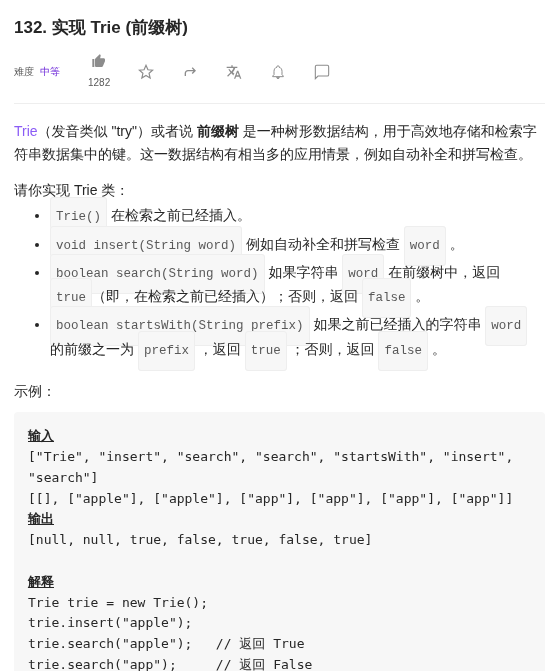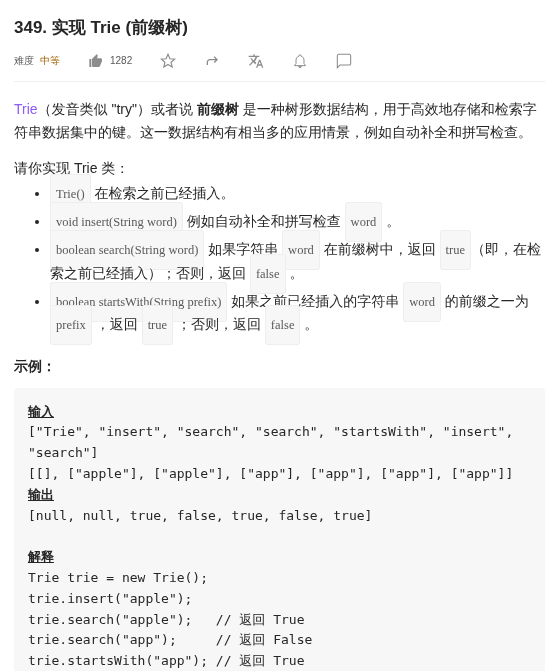--- a/index.html
+++ b/index.html
@@ -14,57 +14,57 @@
       overflow: hidden;
     }
     .title-row { display: flex; align-items: center; margin-bottom: 12px; }
     .title { font-size: 17px; font-weight: 600; color: #262626; }
     .meta-row {
       display: flex; align-items: center; gap: 28px;
       padding-bottom: 12px; border-bottom: 1px solid #eee; margin-bottom: 16px;
     }
     .meta-item { display: flex; align-items: center; gap: 6px; font-size: 10px; color: #595959; }
     .difficulty-label { color: #595959; }
-    .difficulty-value { color: #a16207; }
+    .difficulty-value { color: #6d28d9; }
     .icon { width: 16px; height: 16px; fill: #8c8c8c; }
-    .icon-btn { display: flex; align-items: center; cursor: pointer; }
+    .icon-btn { display: flex; align-items: center; cursor: pointer; flex-direction: column; }
     .desc { margin-bottom: 14px; }
     .desc-orange { color: #8b5cf6; }
     .bold { font-weight: 600; }
     .prompt { margin-bottom: 3px; }
     ul { padding-left: 36px; margin-bottom: 18px; }
     li { margin-bottom: 4px; line-height: 1.7; }
     code.inline {
       background: #f7f7f7;
       border: 1px solid #eee;
       border-radius: 3px;
       padding: 12px 5px;
-      font-family: Liberation Serif, serif;
+      font-family: Liberation Mono, monospace;
       font-size: 12.5px;
       color: #595959;
     }
-    .section-title { font-weight: 700; margin-bottom: 10px; margin-top: 2px; }
+    .section-title { font-weight: 400; margin-bottom: 10px; margin-top: 2px; }
     pre.codeblock {
       background: #f7f7f7;
       border-radius: 4px;
       padding: 14px;
       font-family: Menlo, Monaco, Consolas, monospace;
       font-size: 13px;
       line-height: 1.6;
       overflow: hidden;
       white-space: pre-wrap;
       word-break: break-all;
     }
     pre.codeblock .b { font-weight: 700; text-decoration: underline; }
   </style>
 </head>
 <body>
 
 <div class="title-row">
-  <div class="title">349. 实现 Trie (前缀树)</div>
+  <div class="title">132. 实现 Trie (前缀树)</div>
 </div>
 
 <div class="meta-row">
   <div class="meta-item">
     <span class="difficulty-label">难度</span>
     <span class="difficulty-value">中等</span>
   </div>
   <div class="meta-item icon-btn">
     <svg class="icon" viewBox="0 0 24 24">
         <path d="M2 21h3V9H2v12zm19-11c0-1.1-.9-2-2-2h-5.3l.8-3.8v-.3c0-.4-.2-.8-.4-1.1L13 2 6.6 8.4C6.2 8.8 6 9.3 6 9.8V19c0 1.1.9 2 2 2h8c.8 0 1.5-.5 1.8-1.2l3-7c.1-.3.2-.5.2-.8v-2z"></path>

